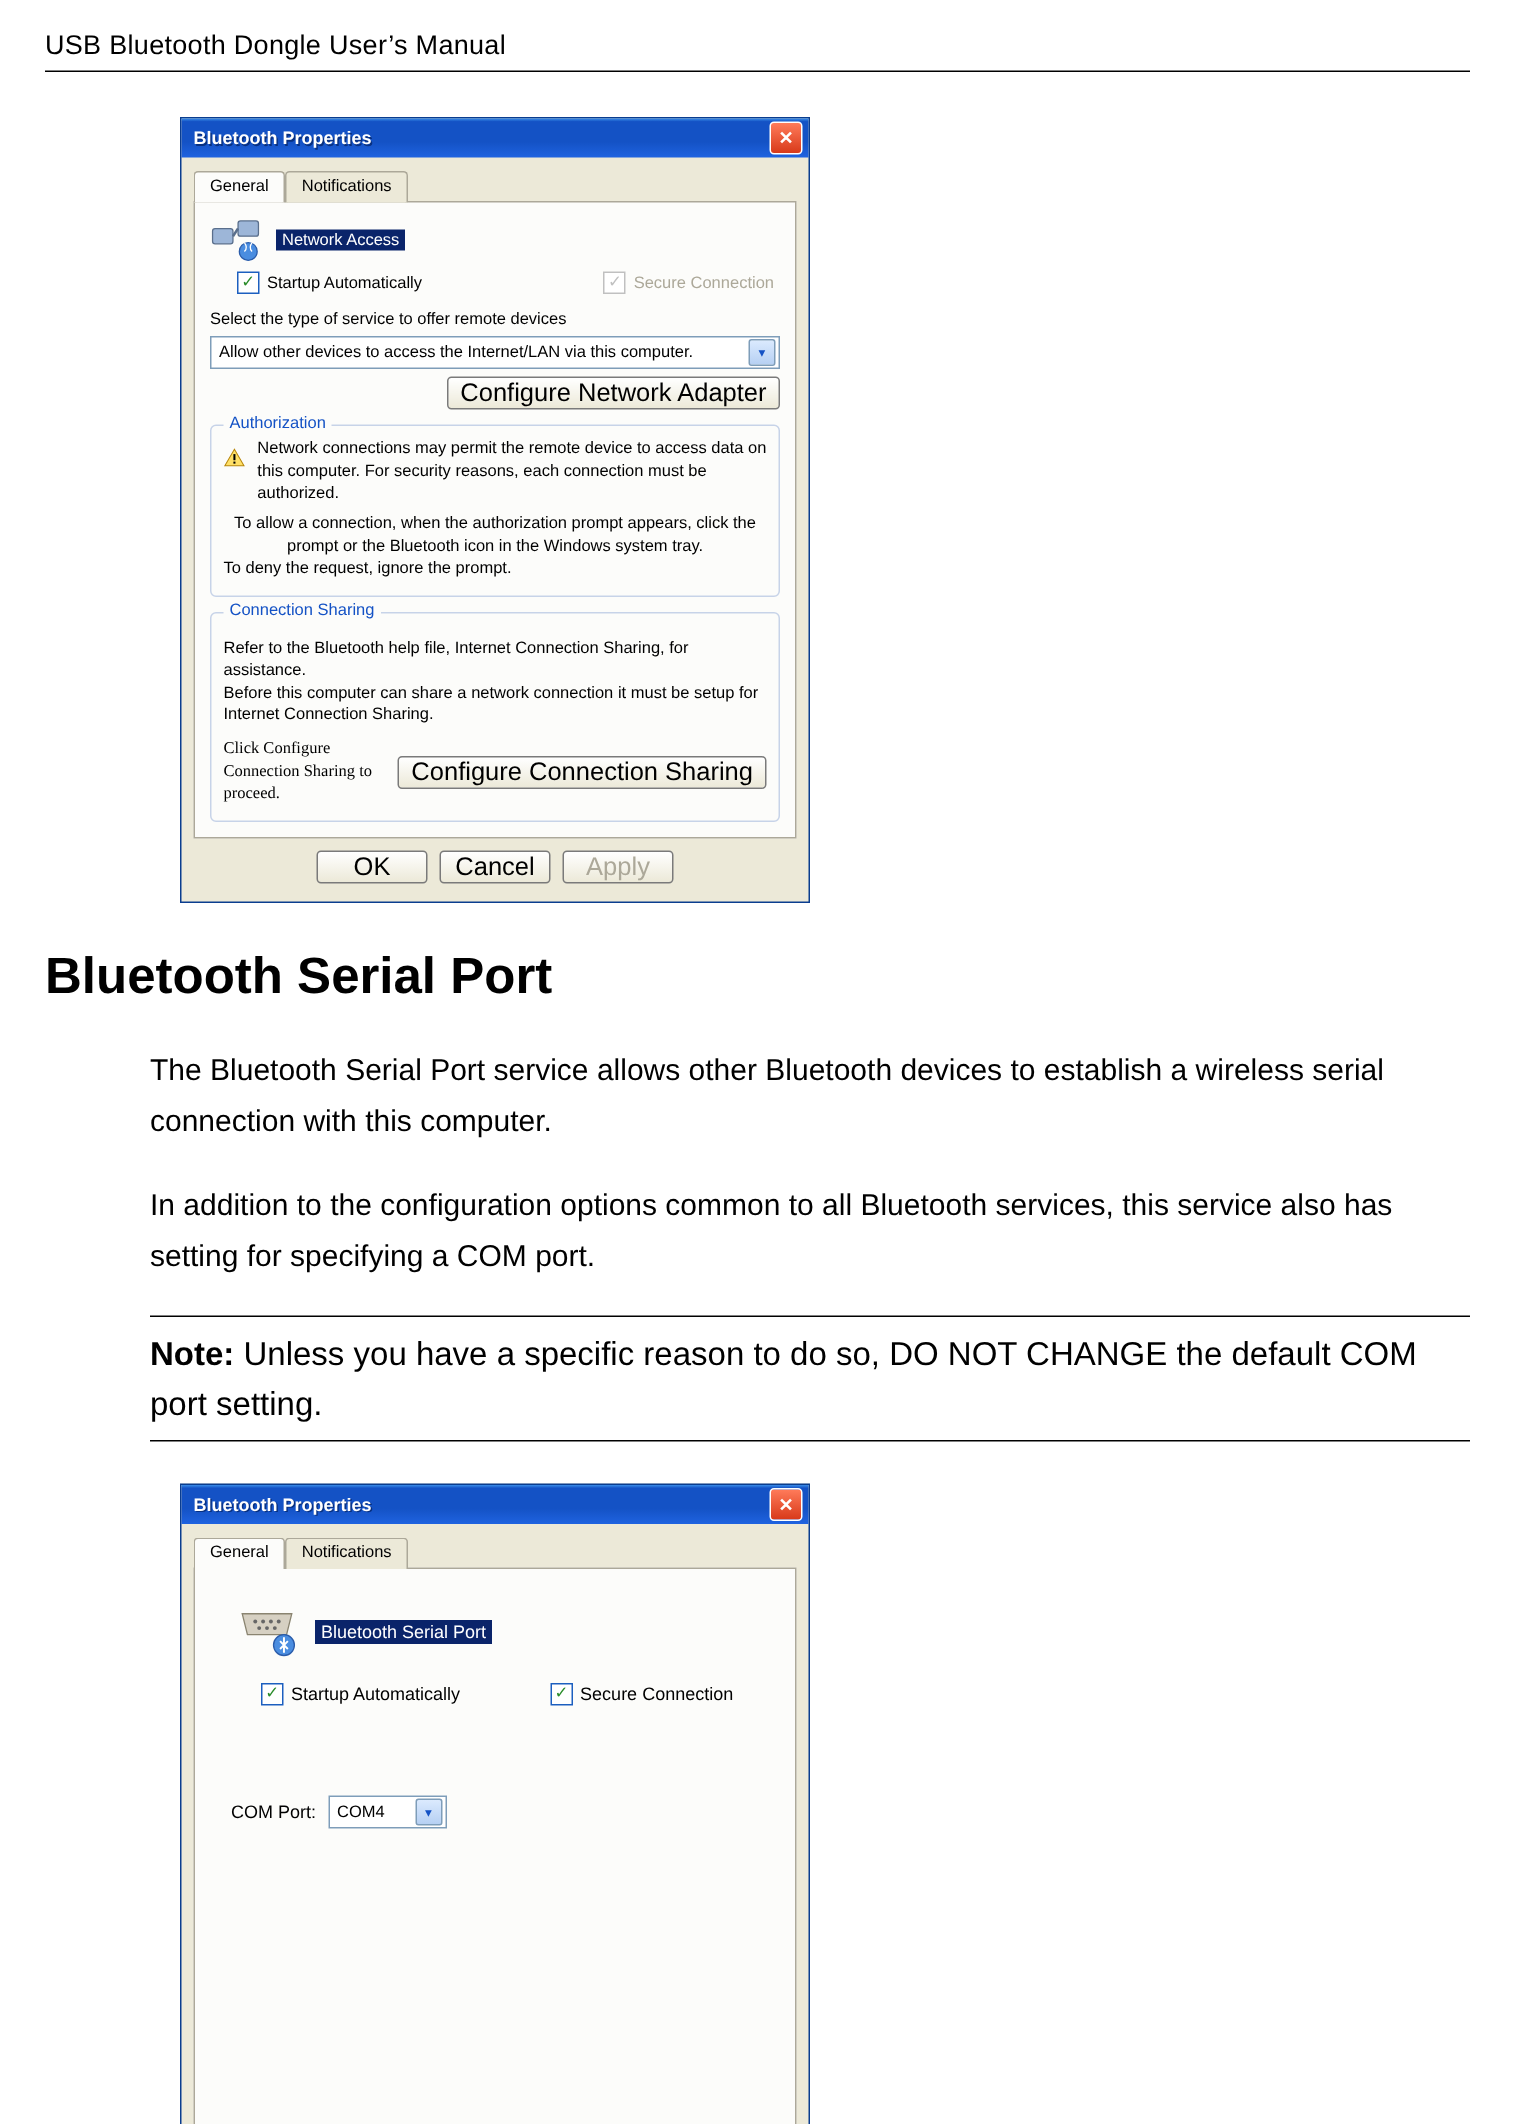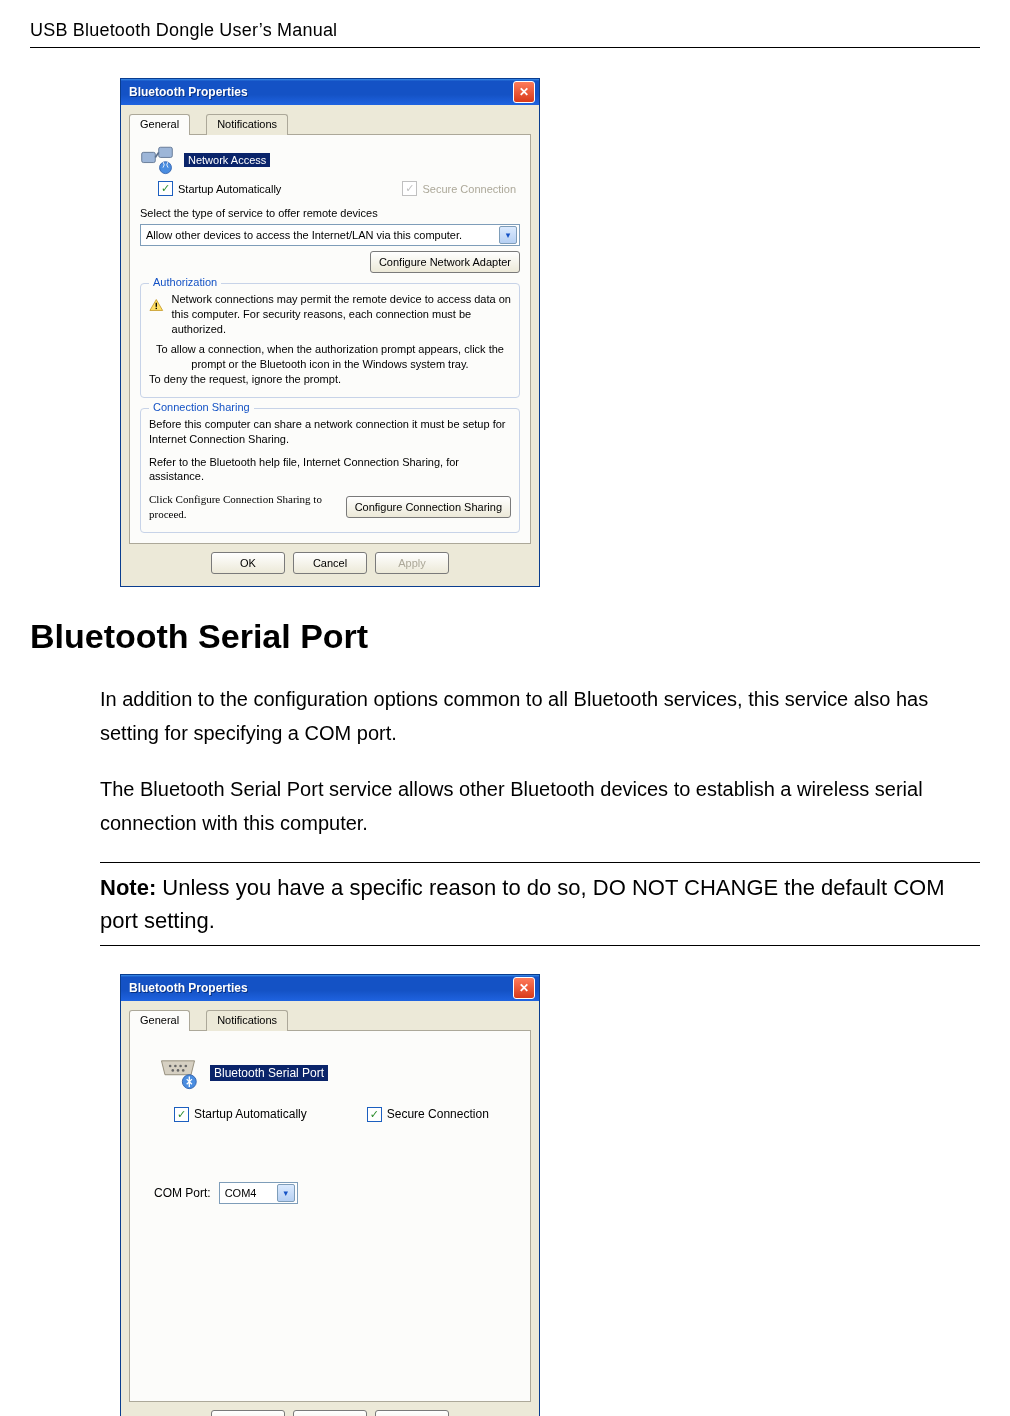--- a/index.html
+++ b/index.html
@@ -70,21 +70,21 @@
     background: linear-gradient(to bottom, #ff7b5a, #d83a1a);
     border: 1px solid #fff;
     border-radius: 3px;
     display: flex; align-items: center; justify-content: center;
     color: #fff; font-weight: bold; font-size: 12px;
     cursor: pointer;
   }
   .xp-body { padding: 8px; }
   .tab-strip {
     display: flex;
-    gap: 16px;
+    gap: 0;
     position: relative;
     top: 1px;
     z-index: 2;
   }
   .tab {
     border: 1px solid #aca899;
     border-bottom: none;
     padding: 3px 10px 4px 10px;
     font-size: 11px;
     background: #ece9d8;
@@ -104,21 +104,21 @@
     padding: 10px;
     position: relative;
     z-index: 1;
   }
   .btn {
     min-width: 74px;
     height: 22px;
     border: 1px solid #7a7a7a;
     border-radius: 3px;
     background: linear-gradient(to bottom, #ffffff, #ece9d8);
-    font-size: 11px;
+    font-size: 17px;
     cursor: pointer;
     padding: 0 8px;
   }
   .btn.disabled {
     color: #aca899;
     cursor: default;
   }
   .button-row {
     display: flex;
     justify-content: center;
@@ -251,40 +251,40 @@
                 <rect x="14.5" y="20" width="3" height="3" fill="#000"></rect>
               </svg>
               <div class="small-text">Network connections may permit the remote device to access data on this computer. For security reasons, each connection must be authorized.</div>
             </div>
             <div class="small-text" style="margin-top:6px;text-align:center;">To allow a connection, when the authorization prompt appears, click the prompt or the Bluetooth icon in the Windows system tray.</div>
             <div class="small-text">To deny the request, ignore the prompt.</div>
           </div>
 
           <div class="groupbox">
             <div class="groupbox-title">Connection Sharing</div>
+            <div class="small-text" style="margin-top:8px;">Refer to the Bluetooth help file, Internet Connection Sharing, for assistance.</div>
             <div class="small-text">Before this computer can share a network connection it must be setup for Internet Connection Sharing.</div>
-            <div class="small-text" style="margin-top:8px;">Refer to the Bluetooth help file, Internet Connection Sharing, for assistance.</div>
             <div style="display:flex;align-items:center;gap:10px;margin-top:8px;">
               <div class="small-text" style="flex:1;font-family:Liberation Serif, serif;">Click Configure Connection Sharing to proceed.</div>
               <button class="btn" style="min-width:160px;">Configure Connection Sharing</button>
             </div>
           </div>
         </div>
         <div class="button-row">
           <button class="btn">OK</button>
           <button class="btn">Cancel</button>
           <button class="btn disabled">Apply</button>
         </div>
       </div>
     </div>
   </div>
 
   <h2 class="section-title">Bluetooth Serial Port</h2>
+  <p class="body-text">The Bluetooth Serial Port service allows other Bluetooth devices to establish a wireless serial connection with this computer.</p>
   <p class="body-text">In addition to the configuration options common to all Bluetooth services, this service also has setting for specifying a COM port.</p>
-  <p class="body-text">The Bluetooth Serial Port service allows other Bluetooth devices to establish a wireless serial connection with this computer.</p>
   <div class="note-block">
     <b>Note:</b><span> Unless you have a specific reason to do so, DO NOT CHANGE the default COM port setting.</span>
   </div>
 
   <div class="fig-wrap">
     <div class="xp-dialog" style="width:418px;">
       <div class="xp-titlebar">
         <span class="xp-title">Bluetooth Properties</span>
         <div class="xp-close">✕</div>
       </div>

